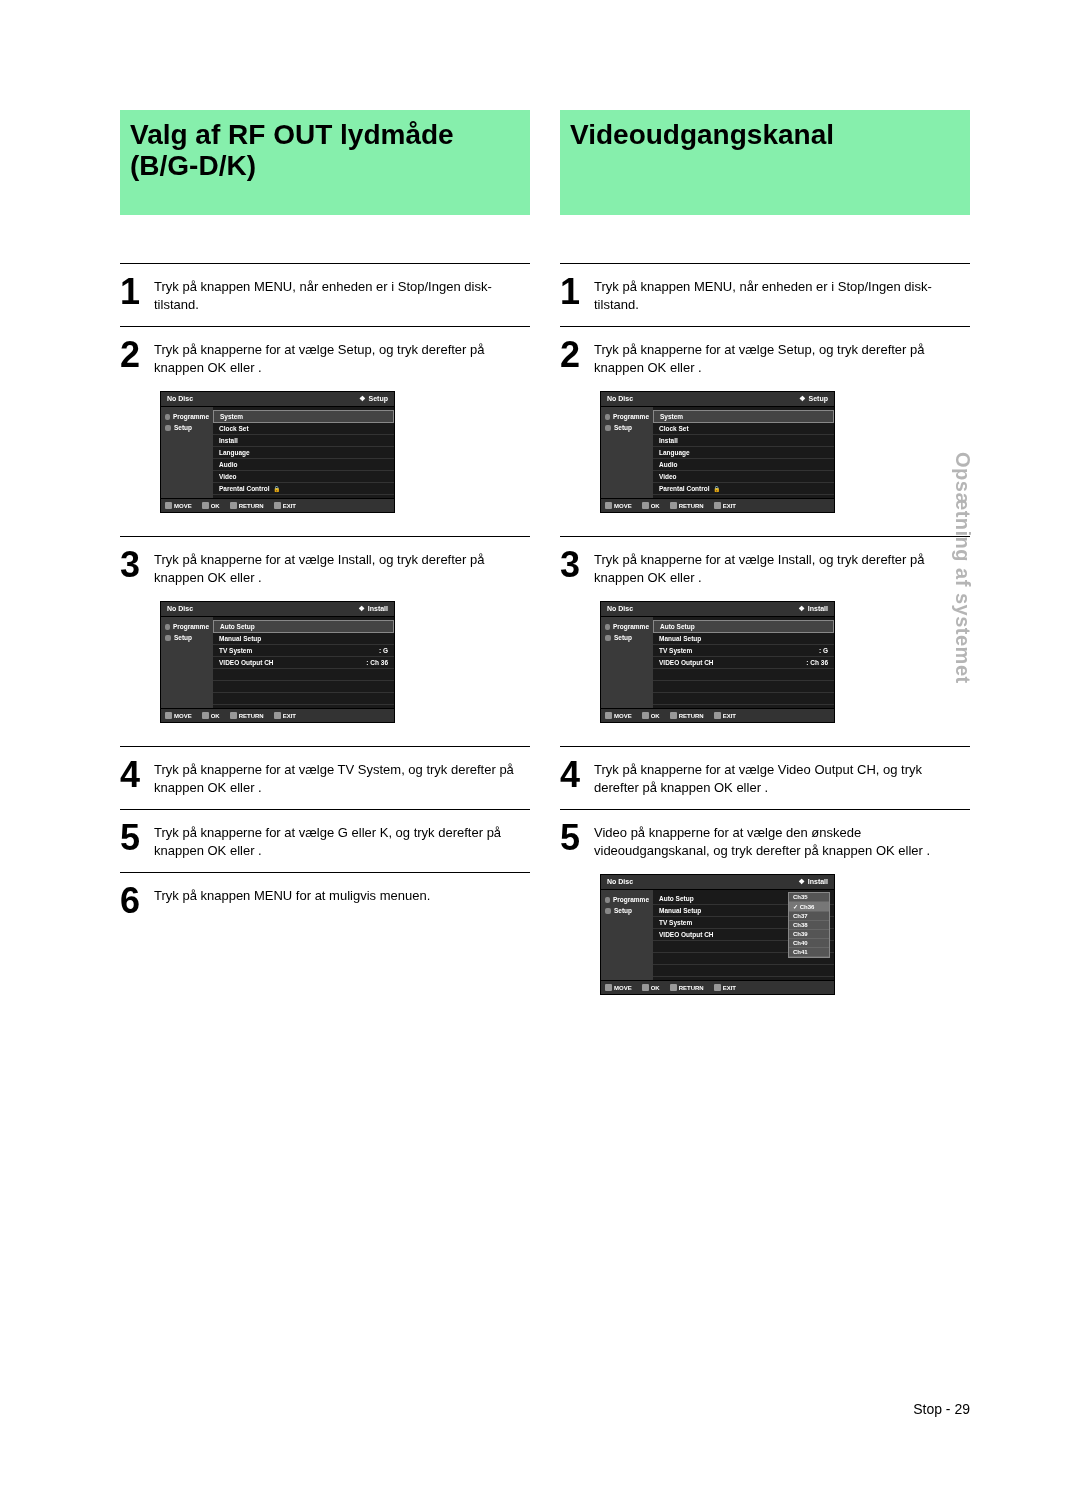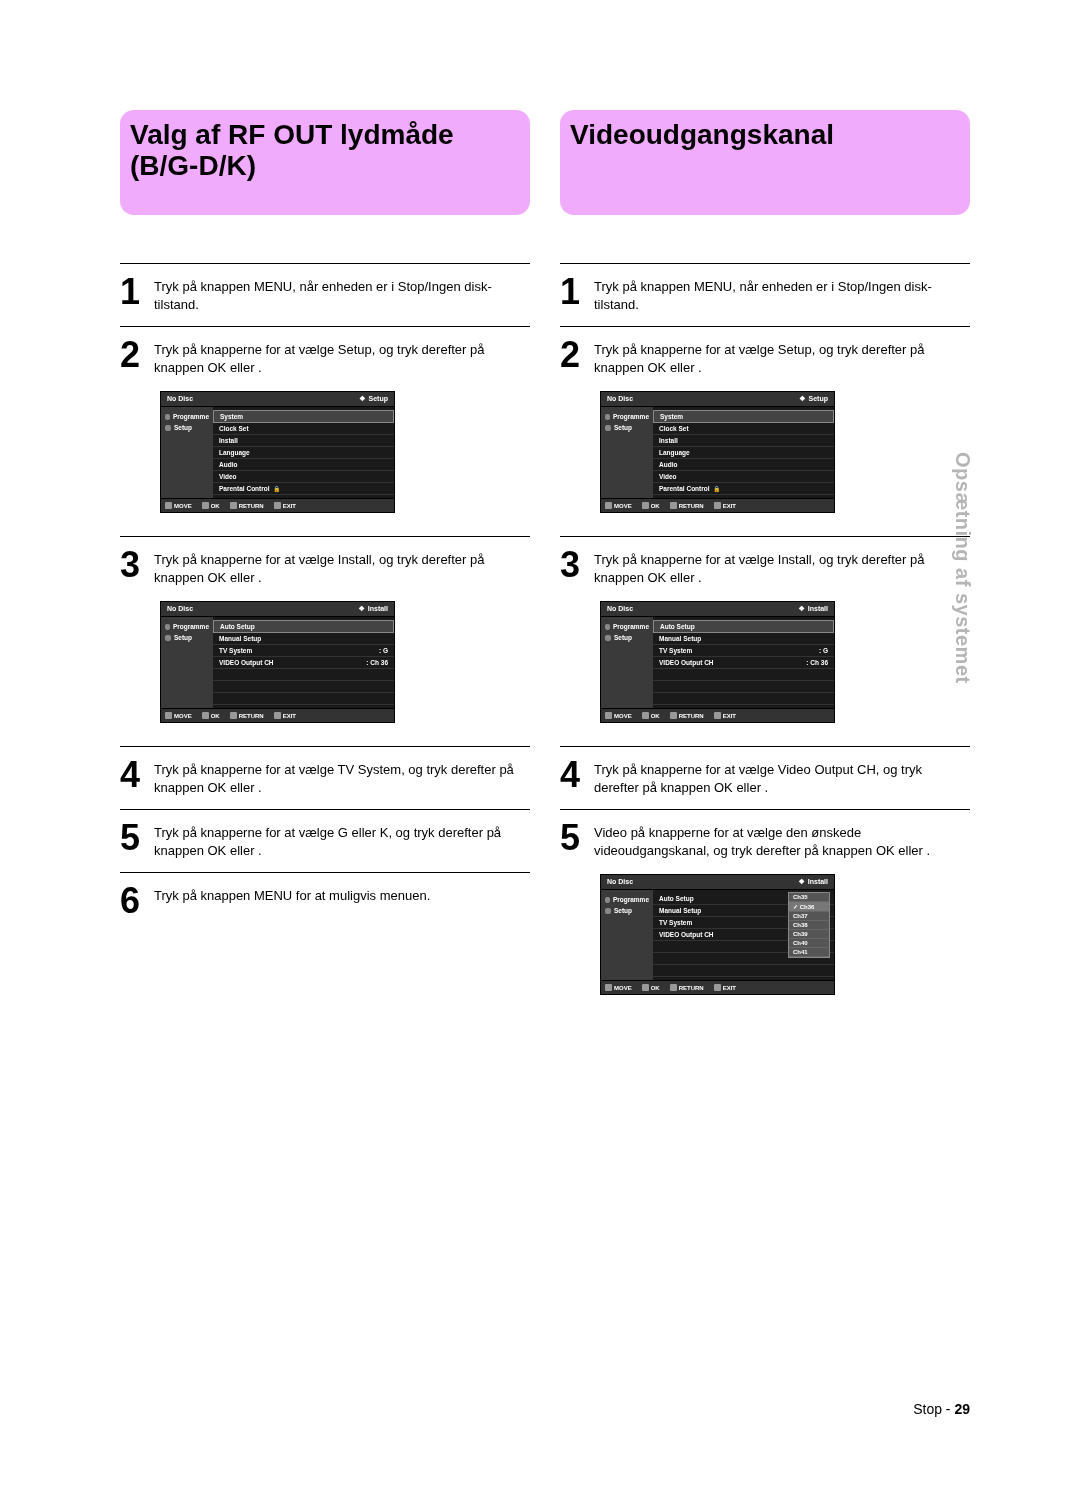--- a/index.html
+++ b/index.html
@@ -22,25 +22,24 @@
   .columns {
     display: flex;
     gap: 30px;
   }
   .col {
     flex: 1;
     display: flex;
     flex-direction: column;
   }
   .title-block {
-    background: #f0abfc;
+    background: #86efac;
     padding: 10px 10px 15px 10px;
     margin-bottom: 40px;
     min-height: 80px;
-    border-radius: 14px;
   }
   .title-block h1 {
     font-size: 28px;
     font-weight: bold;
     margin: 0;
     line-height: 1.1;
     font-family: Arial, sans-serif;
   }
   .intro {
     font-size: 13px;
@@ -169,21 +168,21 @@
     writing-mode: vertical-rl;
     text-orientation: mixed;
     font-family: Arial, sans-serif;
   }
   .footer {
     position: absolute;
     bottom: 70px;
     right: 110px;
     font-size: 14px;
   }
-  .footer b { font-weight: bold; }
+  .footer b { font-weight: normal; }
 </style>
 </head>
 <body>
 
 <div class="page">
   <div class="side-tab">Opsætning af systemet</div>
 
   <div class="columns">
 
     <div class="col">

